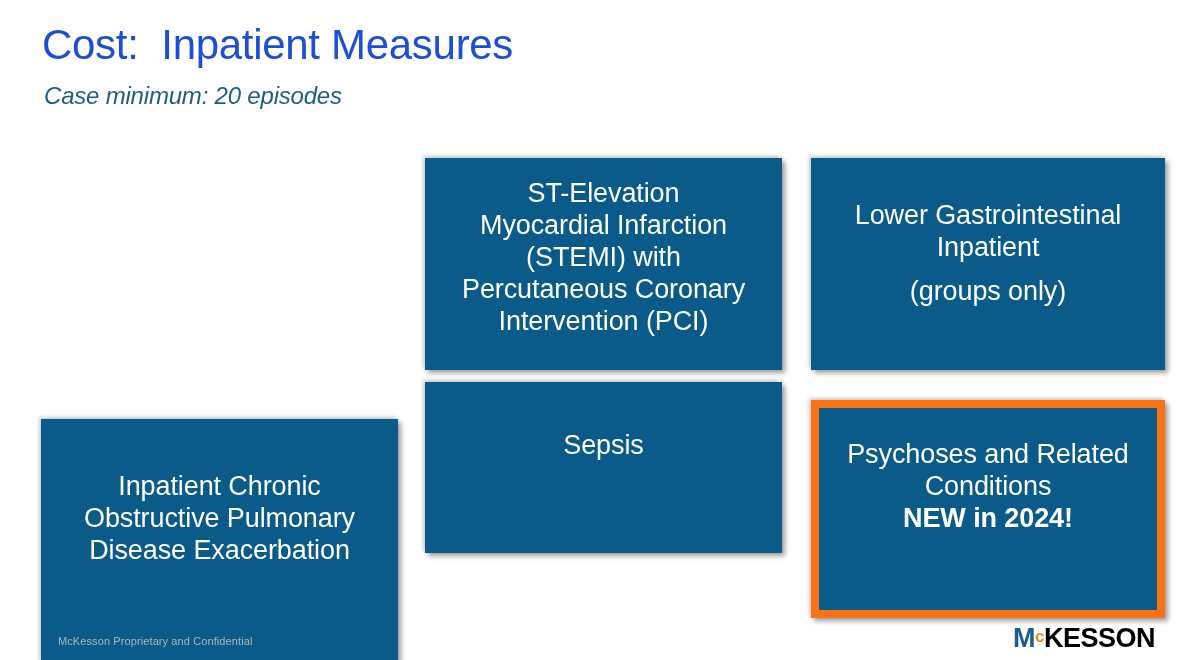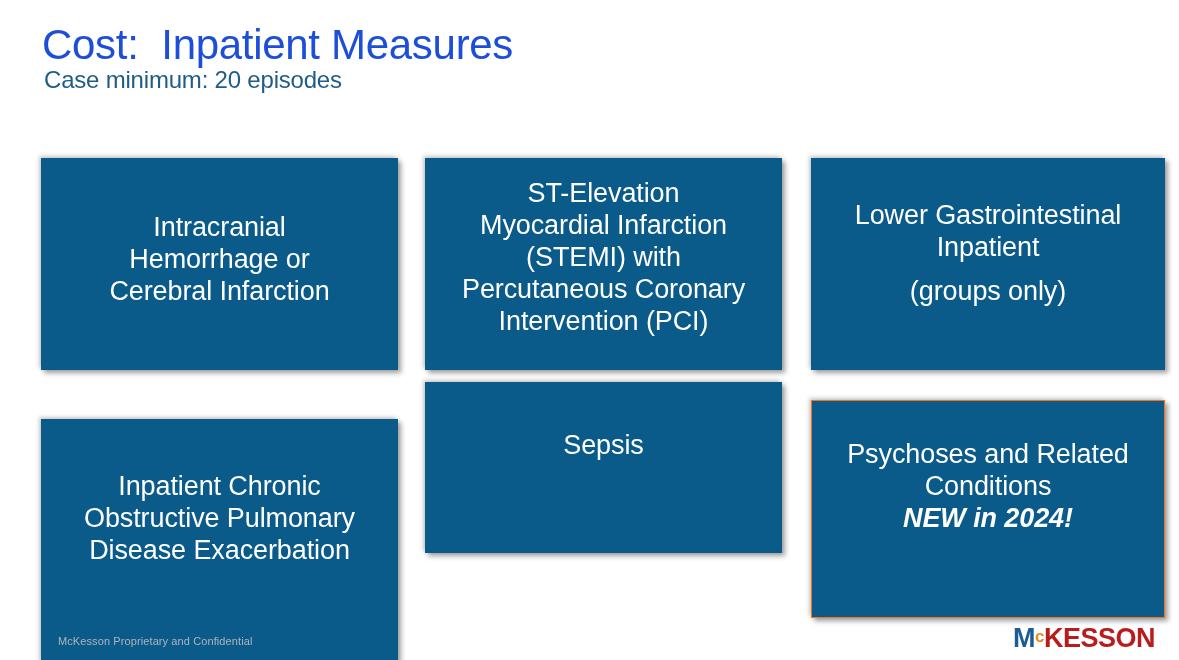--- a/index.html
+++ b/index.html
@@ -33,59 +33,59 @@
     font-size: 42px;
     font-weight: 400;
     color: #1d4ed8;
     letter-spacing: -0.3px;
     line-height: 1.08;
     white-space: pre;
     margin: 0;
   }
   .slide-subtitle {
     font-size: 24px;
+    font-style: italic;
     font-weight: 400;
     color: #1f5c87;
     letter-spacing: -0.2px;
     line-height: 1.1;
-    margin: 0 0 0 2px;
+    margin: 16px 0 0 2px;
   }
 
   
   .card {
     position: absolute;
     background: #0a5a8a;
     box-sizing: border-box;
     display: flex;
     align-items: center;
     justify-content: center;
     box-shadow: 3px 3px 5px rgba(0,0,0,0.38),
                -2px -2px 4px rgba(0,0,0,0.20);
   }
   .card.highlight {
-    border: 1px solid #f97316;
+    border: 8px solid #f97316;
   }
   .card-text {
     color: #ffffff;
     text-align: center;
     font-size: 27px;
     font-weight: 400;
     line-height: 1.18;
     letter-spacing: -0.1px;
     padding: 0 6px;
     width: 100%;
   }
   .card-text .para {
     margin: 0;
   }
   .card-text .para + .para {
     margin-top: 12px;
   }
   .card-text .em {
-    font-style: italic;
     font-weight: 700;
   }
 
   
   #card-0 { left: 41px;  top: 158px; width: 357px; height: 212px; }
   #card-1 { left: 425px; top: 158px; width: 357px; height: 212px; }
   #card-2 { left: 811px; top: 158px; width: 354px; height: 212px; }
   
   #card-3 { left: 41px;  top: 403px; width: 357px; height: 244px; margin-top: 16px; }
   #card-4 { left: 425px; top: 382px; width: 357px; height: 171px; }
@@ -124,41 +124,32 @@
     line-height: 1;
   }
   .logo .logo-m { color: #1b5c93; }
   .logo .logo-c {
     color: #e68a1e;
     font-size: 17px;
     position: relative;
     top: -5px;
     margin: 0 0px;
   }
-  .logo .logo-rest { color: #b91c1c; }
+  .logo .logo-rest { color: #000000; }
 </style>
 </head>
 <body>
 
 <div class="slide">
 
   <div class="title-block">
     <div class="slide-title">Cost:  Inpatient Measures</div>
     <div class="slide-subtitle">Case minimum: 20 episodes</div>
   </div>
 
-  <div class="card" id="card-0">
-    <div class="card-text">
-      <div class="para">
-        <span>Intracranial</span><br>
-        <span>Hemorrhage or</span><br>
-        <span>Cerebral Infarction</span>
-      </div>
-    </div>
-  </div>
 
   <div class="card" id="card-1">
     <div class="card-text">
       <div class="para">
         <span>ST-Elevation</span><br>
         <span>Myocardial Infarction</span><br>
         <span>(STEMI) with</span><br>
         <span>Percutaneous Coronary</span><br>
         <span>Intervention (PCI)</span>
       </div>

